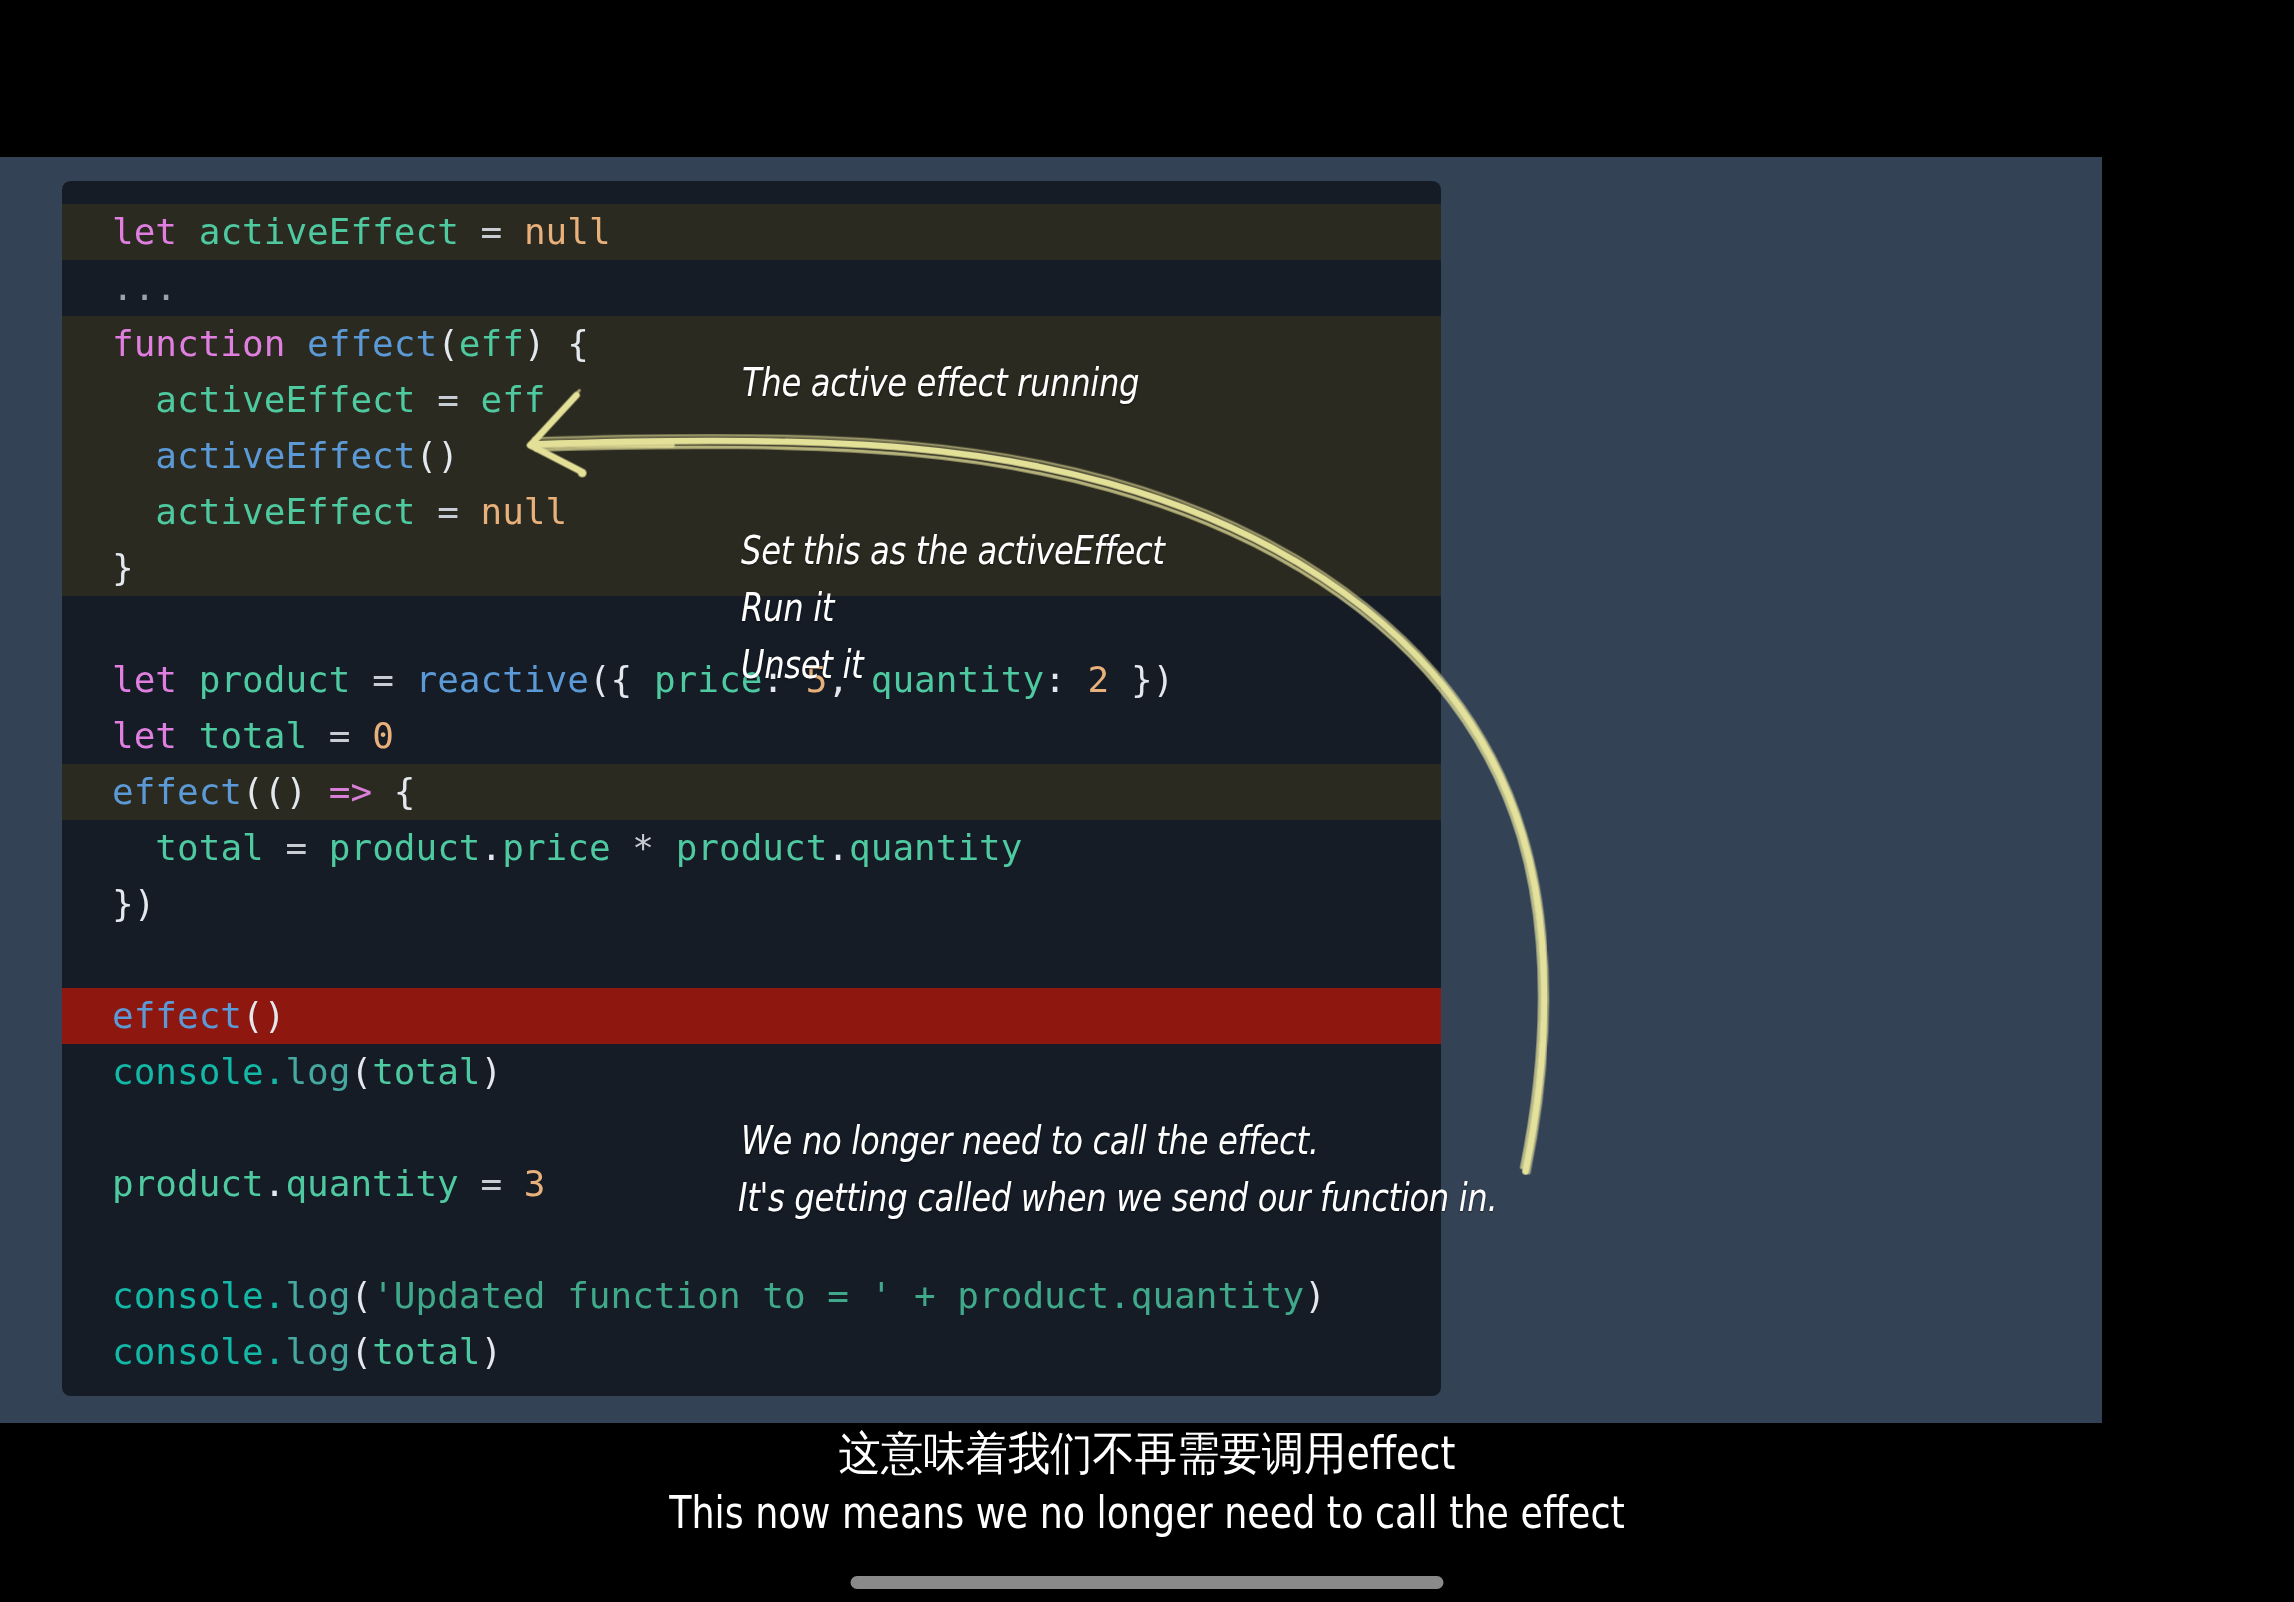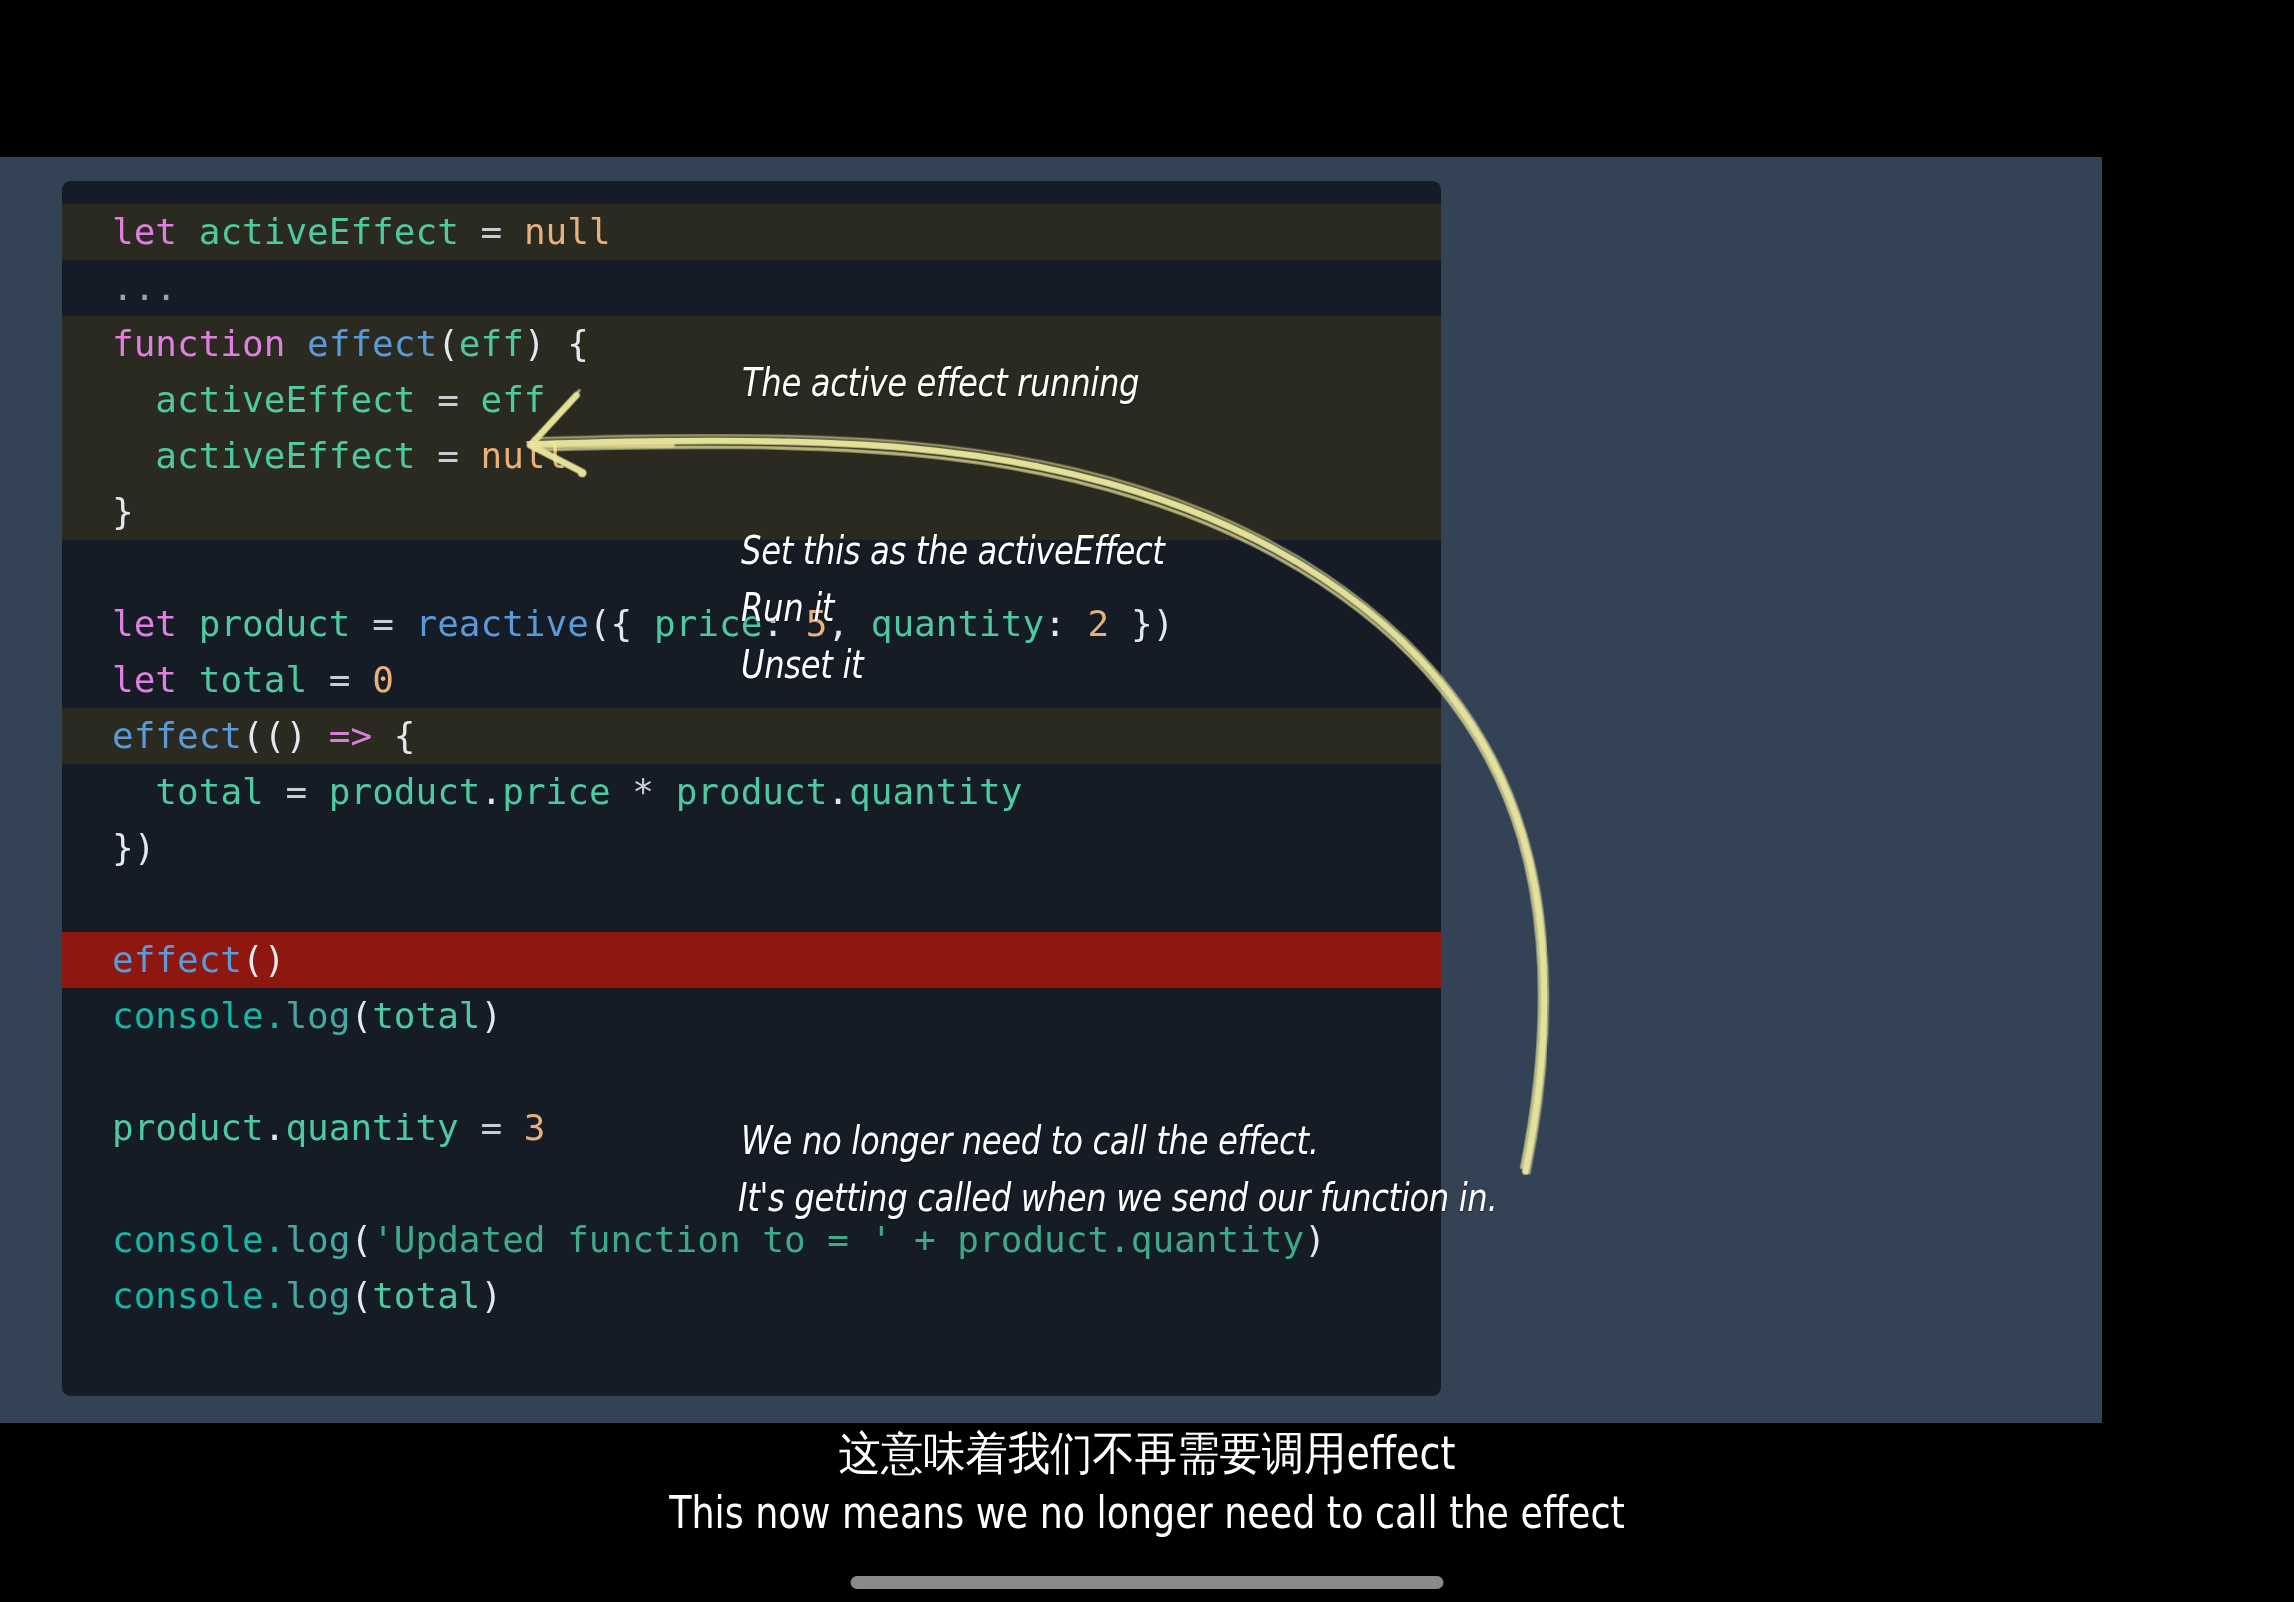--- a/index.html
+++ b/index.html
@@ -152,20 +152,21 @@
         <div class="line blank" style="height:23px;"></div>
 
         <div class="line hl-olive"><span class="t-kw">let</span> <span class="t-var">activeEffect</span> <span class="t-op">=</span> <span class="t-num">null</span></div>
 
         <div class="line"><span class="t-dots">...</span></div>
 
         <div class="line hl-olive"><span class="t-kw">function</span> <span class="t-fn">effect</span><span class="t-pun">(</span><span class="t-var">eff</span><span class="t-pun">) {</span></div>
 
         <div class="line hl-olive">  <span class="t-var">activeEffect</span> <span class="t-op">=</span> <span class="t-var">eff</span></div>
 
+        <div class="line hl-olive">  <span class="t-fn">activeEffect</span><span class="t-pun">()</span></div>
 
         <div class="line hl-olive">  <span class="t-var">activeEffect</span> <span class="t-op">=</span> <span class="t-num">null</span></div>
 
         <div class="line hl-olive"><span class="t-pun">}</span></div>
 
         <div class="line"></div>
 
         <div class="line"><span class="t-kw">let</span> <span class="t-var">product</span> <span class="t-op">=</span> <span class="t-fn">reactive</span><span class="t-pun">({</span> <span class="t-prop">price</span><span class="t-pun">:</span> <span class="t-num">5</span><span class="t-pun">,</span> <span class="t-prop">quantity</span><span class="t-pun">:</span> <span class="t-num">2</span> <span class="t-pun">})</span></div>
 
         <div class="line"><span class="t-kw">let</span> <span class="t-var">total</span> <span class="t-op">=</span> <span class="t-num">0</span></div>

